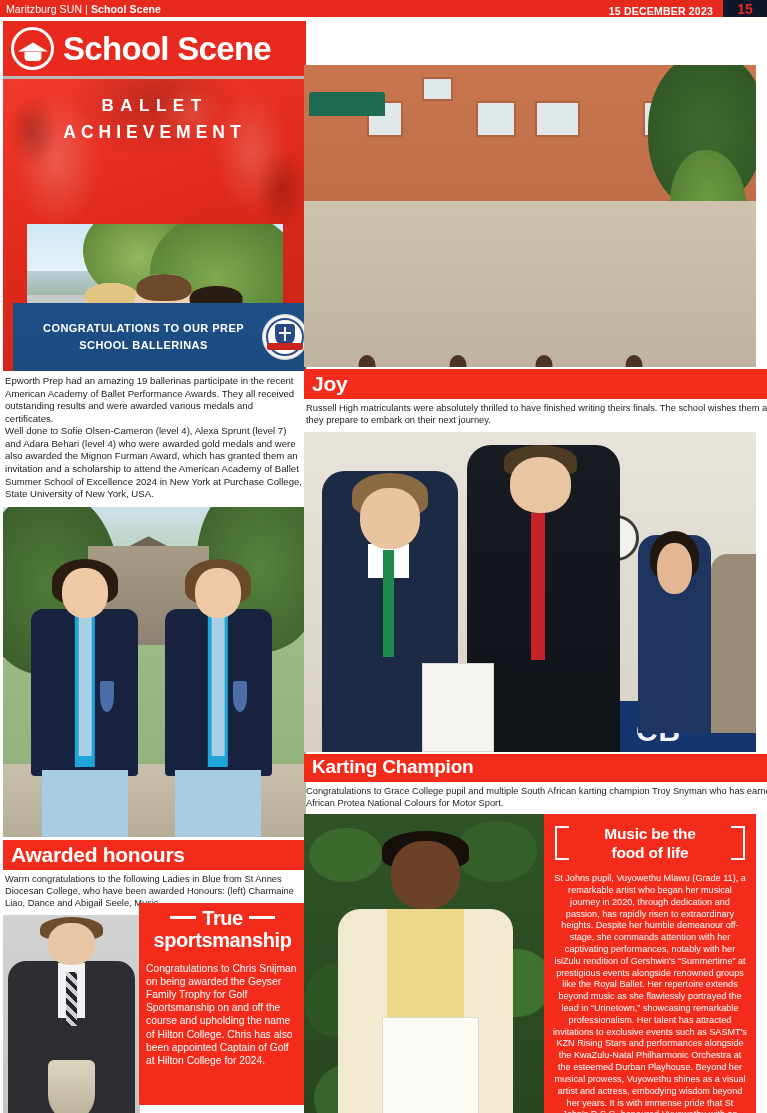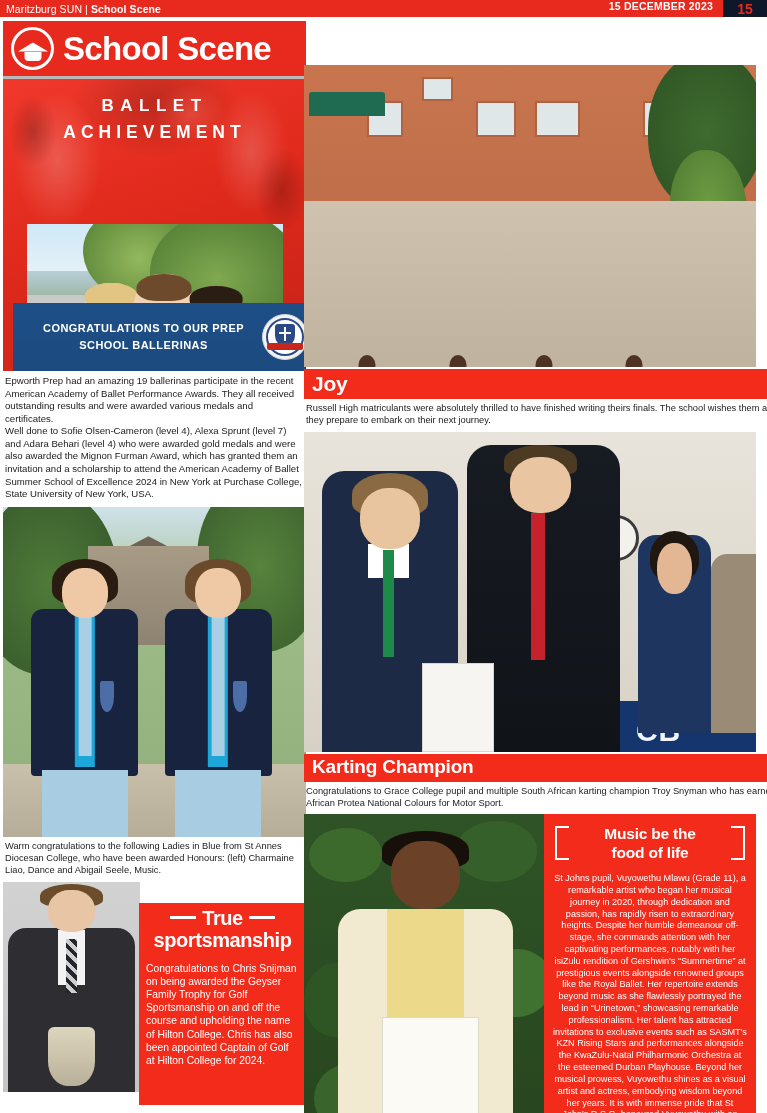--- a/index.html
+++ b/index.html
@@ -15,21 +15,21 @@
   .masthead {
     position: absolute; left:0; top:0; width:767px; height:17px;
     background:#e8291e; display:flex; align-items:center;
   }
   .mast-left {
     color:#fff; font-size:10.5px; padding-left:6px; letter-spacing:.1px;
     white-space:nowrap;
   }
   .mast-left b { font-weight:700; }
   .mast-right {
-    margin-left:auto; display:flex; align-items:flex-start; height:100%;
+    margin-left:auto; display:flex; align-items:flex-end; height:100%;
   }
   .mast-date {
     color:#fff; font-size:10.5px; font-weight:700; letter-spacing:.2px;
     padding-right:10px; white-space:nowrap;
   }
   .mast-page {
     background:#0f172a; color:#e8291e; font-weight:700; font-size:14px;
     height:100%; width:44px; display:flex; align-items:center; justify-content:center;
   }
 
@@ -405,20 +405,21 @@
         <div class="ag-blazer"></div>
           <div class="ag-skirt"></div>
         <div class="ag-trim"></div>
           <div class="ag-shirt"></div>
         <div class="ag-crest"></div>
         <div class="ag-hair"></div>
           <div class="ag-head"></div>
       </div>
     </div>
 
+    <div class="hbar big" style="margin-top:3px;">Awarded honours</div>
     <div class="caption">Warm congratulations to the following Ladies in Blue from St Annes Diocesan College, who have been awarded Honours: (left) Charmaine Liao, Dance and Abigail Seele, Music.</div>
 
     <div class="ph-chris photo" style="margin-top:6px;">
       <div class="c-bg"></div>
       <div class="c-suit"></div>
       <div class="c-shirt"></div>
       <div class="c-tie"></div>
       <div class="c-hair"></div>
       <div class="c-head"></div>
       <div class="c-cup"></div>

